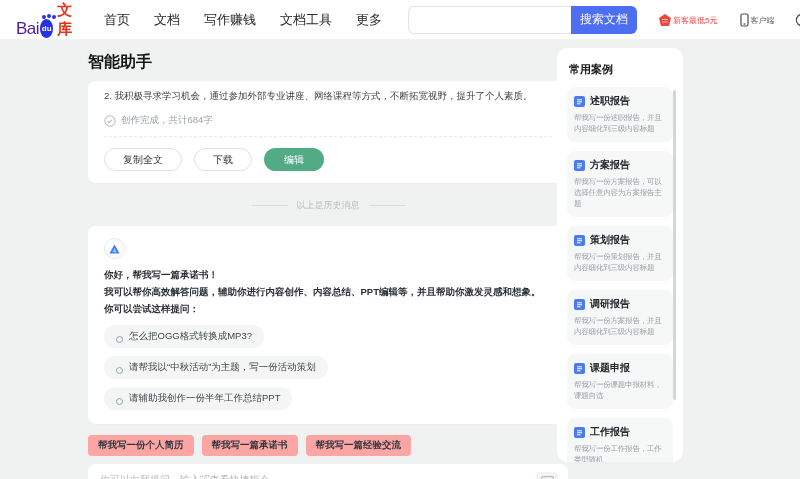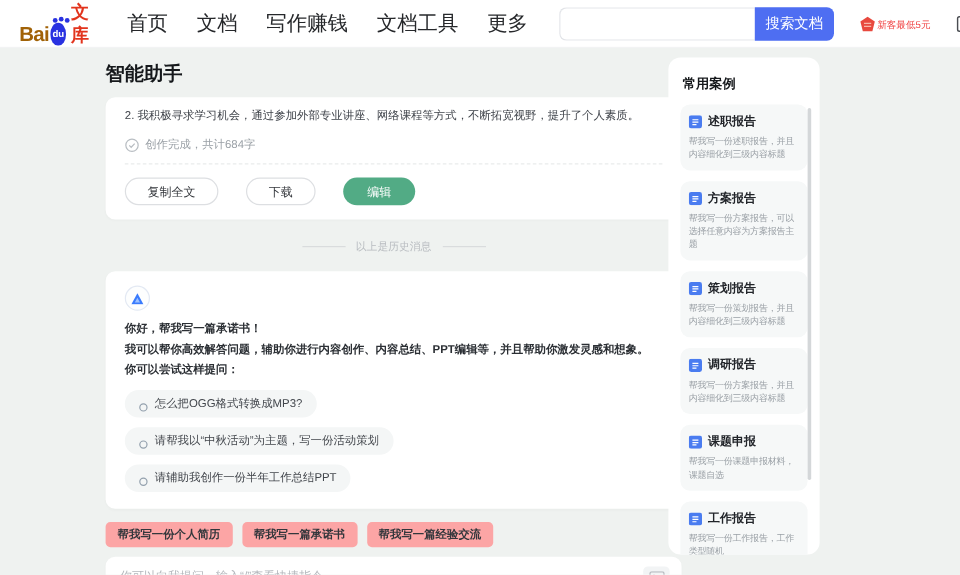--- a/index.html
+++ b/index.html
@@ -11,34 +11,34 @@
     overflow:hidden;
     color:#222;
   }
   
   .topnav {
     position:absolute; top:0; left:0; width:800px; height:40px;
     background:#fff; display:flex; align-items:center;
     padding:0 16px; border-bottom:1px solid #f2f3f4;
   }
   .logo { display:flex; align-items:flex-end; cursor:pointer; }
-  .logo-bai { color:#a16207; font-size:17px; font-weight:700; letter-spacing:-0.5px; }
+  .logo-bai { color:#4c1d95; font-size:17px; font-weight:400; letter-spacing:-0.5px; }
   .logo-paw {
     width:19px; height:19px; background:#2932e1; border-radius:50% 50% 48% 48%;
     color:#fff; font-size:8px; font-weight:700; display:flex; align-items:center;
     justify-content:center; position:relative; margin:0 1px 1px 1px;
   }
   .logo-paw::before{
     content:""; position:absolute; top:-4px; left:2px; width:4px; height:4px;
     border-radius:50%; background:#2932e1;
     box-shadow:5px -1px 0 #2932e1, 10px 0 0 #2932e1;
   }
   .logo-wenku { color:#e2341d; font-size:15px; font-weight:800; margin-left:3px; }
   .nav-links { display:flex; gap:24px; margin-left:26px; }
-  .nav-link { font-size:17px; color:#26282b; cursor:pointer; white-space:nowrap; }
+  .nav-link { font-size:13px; color:#26282b; cursor:pointer; white-space:nowrap; }
   .searchbar { display:flex; margin-left:26px; height:28px; width:268px;justify-content:center; }
   .searchbar input {
     flex:1; border:1px solid #e2e4e8; border-right:none; border-radius:6px 0 0 6px;
     padding:0 10px; font-size:11px; outline:none; color:#333; background:#fff;
   }
   .searchbar button {
     width:66px; border:none; background:#4e6ef2; color:#fff; font-size:12px;
     border-radius:0 6px 6px 0; cursor:pointer;
   }
   .nav-util { display:flex; flex-direction:row; align-items:center; margin-left:20px; cursor:pointer; }
@@ -51,21 +51,21 @@
   }
   
   .main-col { position:absolute; left:88px; top:42px; width:480px; }
   .page-title { font-size:16px; font-weight:800; color:#15181b; margin:10px 0 8px; }
   .card { background:#fff; border-radius:8px; box-shadow:0 1px 2px rgba(0,0,0,0.02); }
   .history-card { padding:9px 16px 12px; }
   .history-text { font-size:9.5px; color:#3f434a; white-space:nowrap; overflow:hidden; }
   .status-row { display:flex; align-items:center; gap:5px; margin-top:11px; }
   .status-text { font-size:9.5px; color:#9aa0a6; }
   .history-divider { border-top:1px dashed #e9ebec; margin:9px 0 11px; }
-  .btn-row { display:flex; gap:23px; }
+  .btn-row { display:flex; gap:12px; }
   .btn {
     height:23px; border-radius:13px; font-size:10px; display:flex; align-items:center;
     justify-content:center; cursor:pointer; padding:0 18px; white-space:nowrap;
   }
   .btn-outline { border:1px solid #dddfe2; background:#fff; color:#33363b; }
   .btn-green { border:none; background:#52ab85; color:#fff; padding:0 20px; }
   .history-sep { display:flex; align-items:center; justify-content:center; gap:9px; margin:16px 0 14px; }
   .history-sep .line { width:36px; height:1px; background:#d9dcdd; }
   .history-sep .sep-text { font-size:9px; color:#b8bcc0; }
   .assistant-card { padding:12px 16px 14px; }

